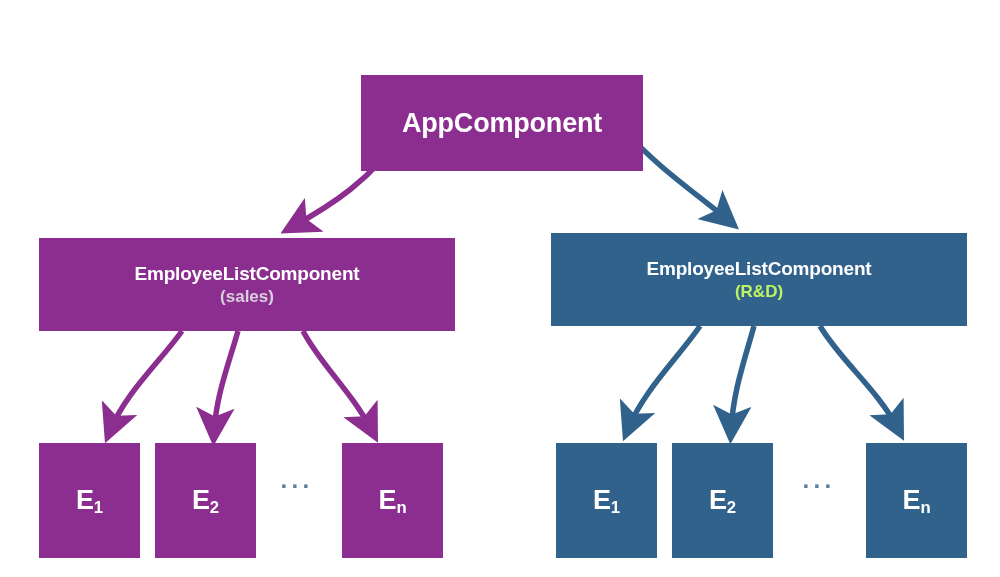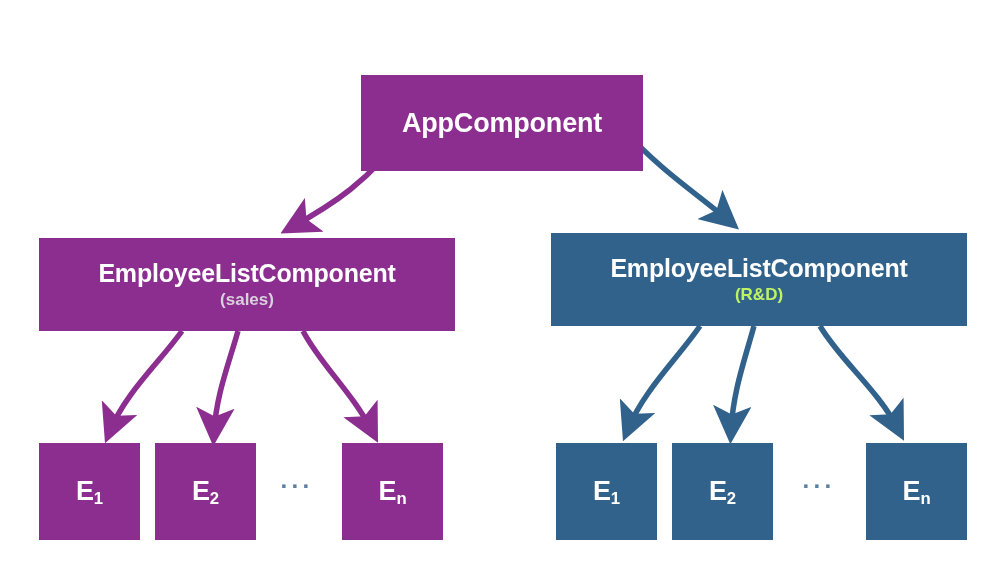--- a/index.html
+++ b/index.html
@@ -70,27 +70,27 @@
     height: 93px;
     background: #8B2E8F;
   }
   #node-list-rd {
     left: 551px;
     top: 233px;
     width: 416px;
     height: 93px;
     background: #31628C;
   }
-  .list-node .title { font-size: 25px; }
+  .list-node .title { font-size: 19px; }
   .list-node .subtitle { font-size: 17px; }
 
   
   .leaf {
     width: 101px;
-    height: 97px;
+    height: 115px;
     top: 443px;
   }
   .leaf.purple { background: #8B2E8F; }
   .leaf.blue { background: #31628C; }
   .leaf .title {
     font-size: 27px;
     display: inline-block;
   }
   .leaf .title sub {
     font-size: 0.62em;

